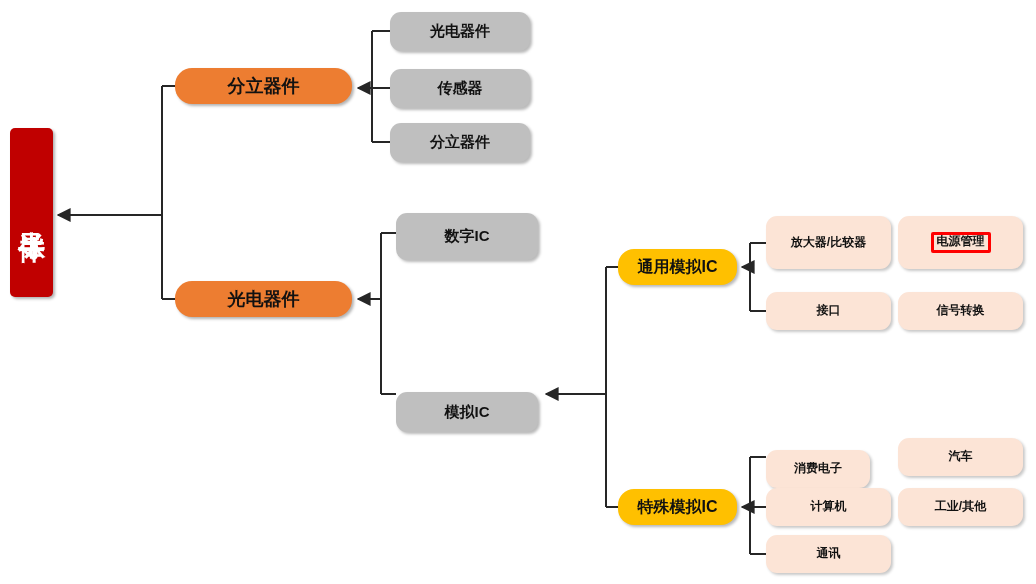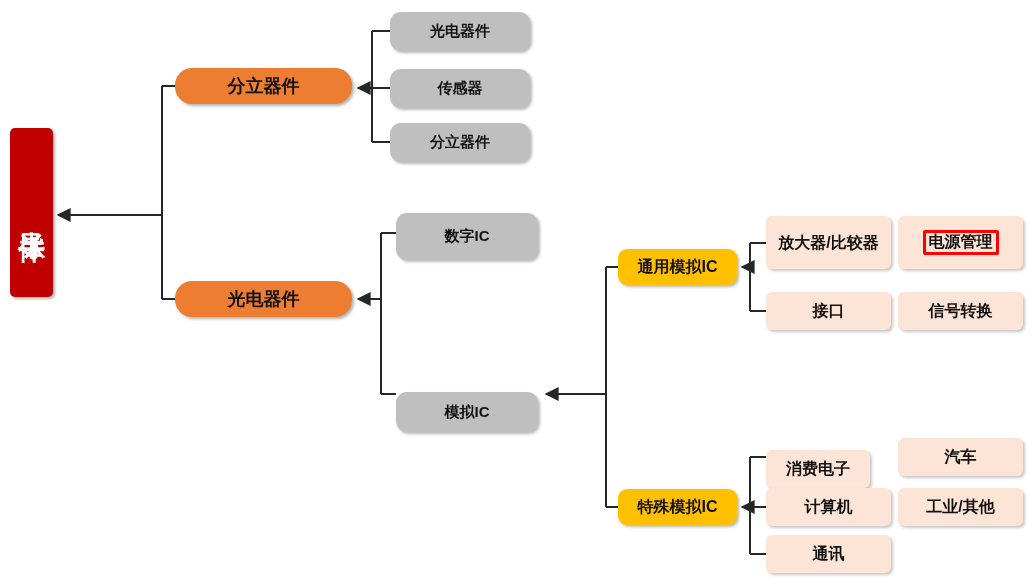--- a/index.html
+++ b/index.html
@@ -61,31 +61,31 @@
     background: #BFBFBF;
     color: #111111;
     border-radius: 11px;
     box-shadow: 2px 2px 3px rgba(0,0,0,0.28);
     font-size: 15px;
   }
   
   .n-yellow {
     background: #FFC000;
     color: #111111;
-    border-radius: 9px;
+    border-radius: 16px;
     box-shadow: 2px 2px 3px rgba(0,0,0,0.28);
     font-size: 16px;
   }
   
   .n-peach {
     background: #FCE4D6;
     color: #111111;
-    border-radius: 6px;
+    border-radius: 11px;
     box-shadow: 2px 2px 3px rgba(0,0,0,0.22);
-    font-size: 16px;
+    font-size: 12px;
     padding: 0 4px;
   }
   .n-peach.highlighted {
     padding: 0;
   }
   .hl-box {
     border: 3px solid #FF0000;
     border-radius: 2px;
     padding: 0px 3px 1px 3px;
     display: inline-block;

